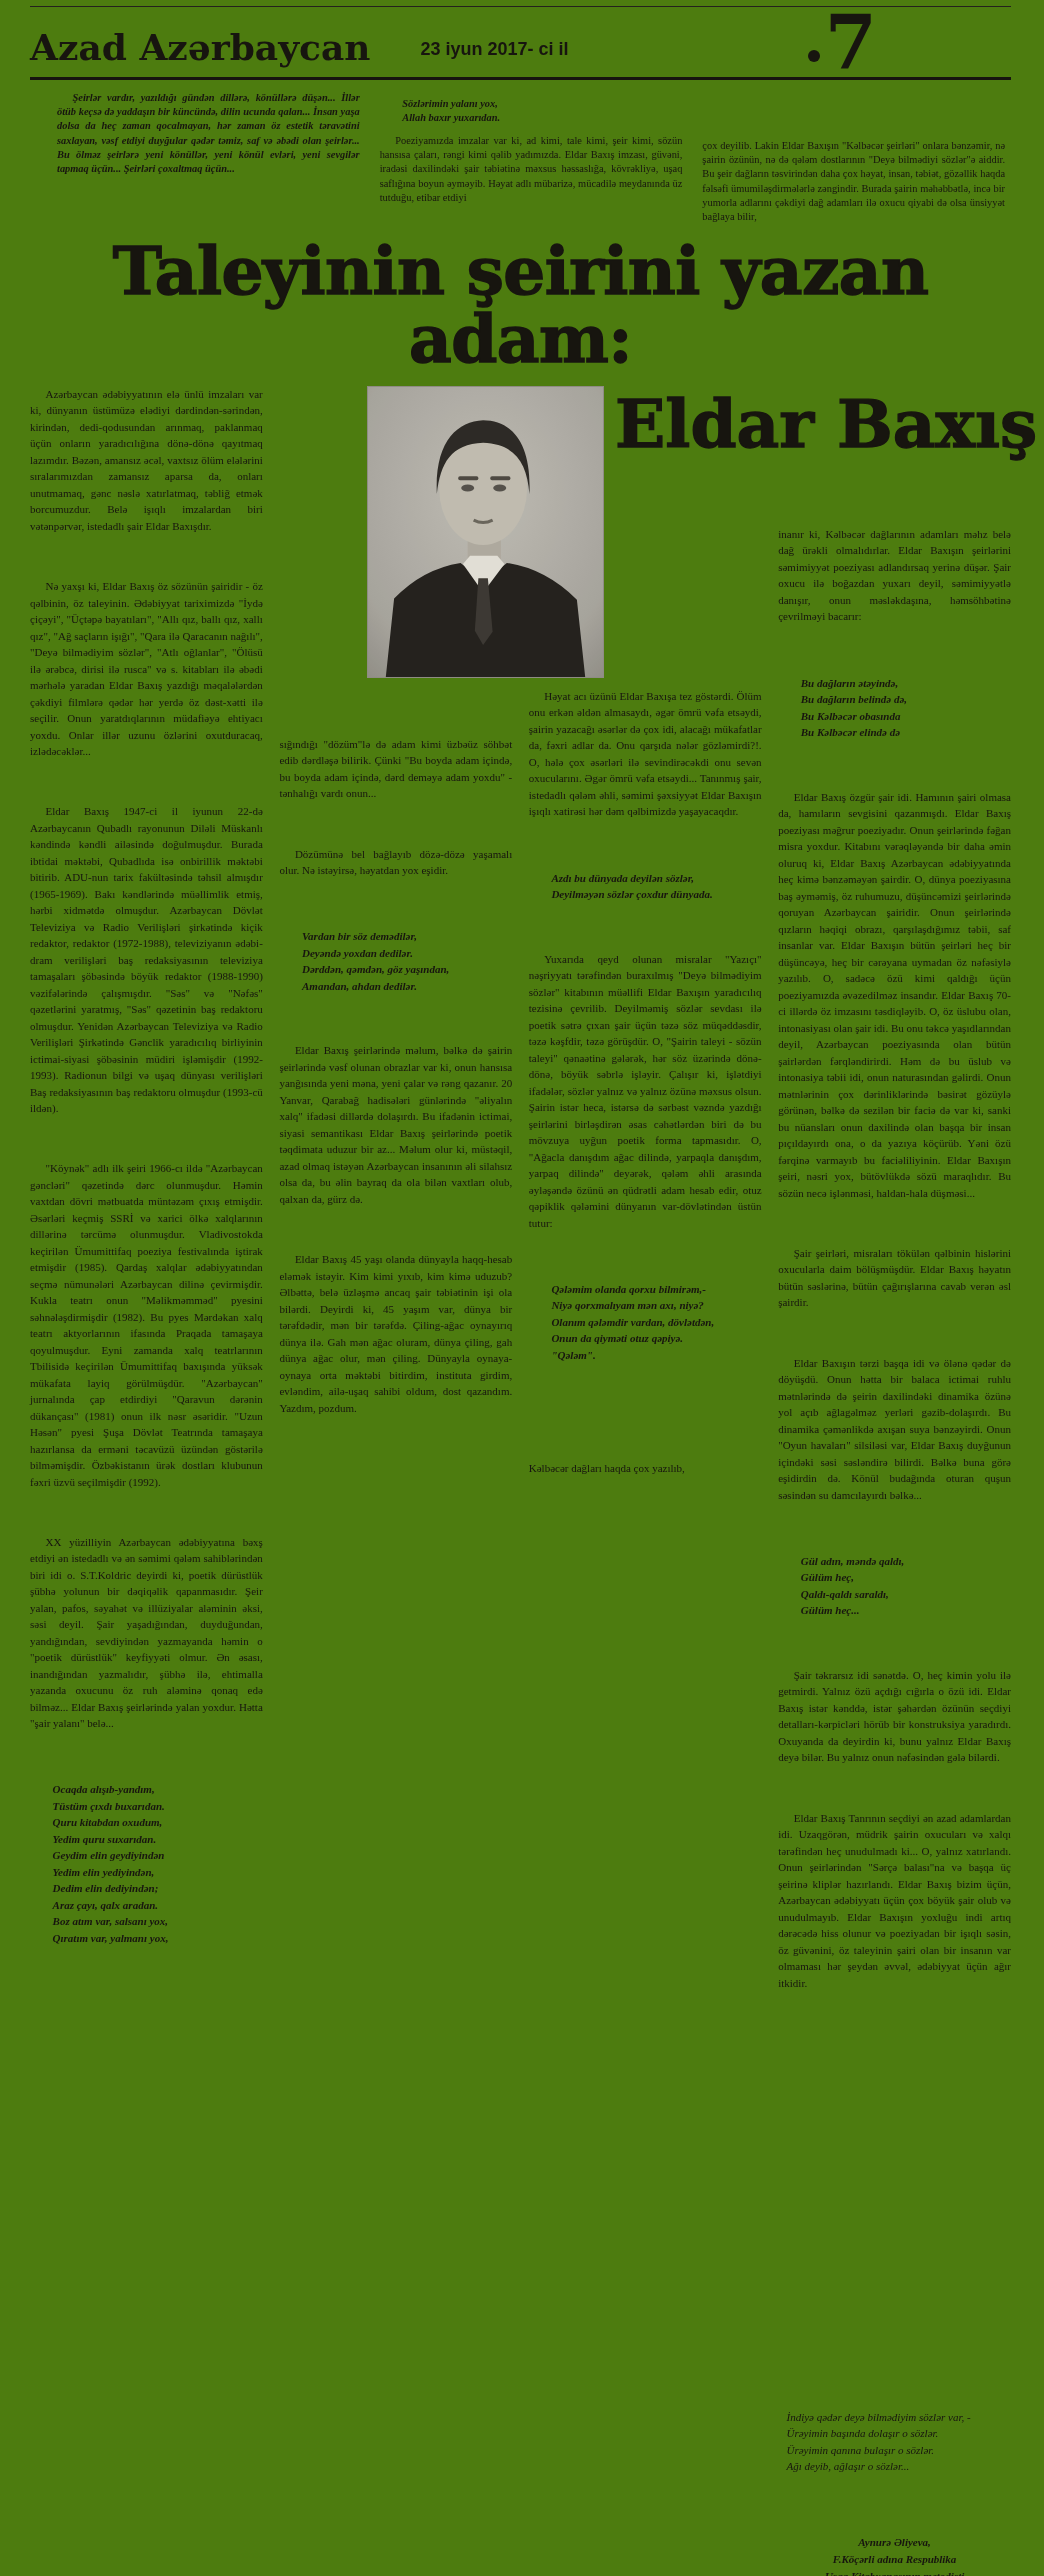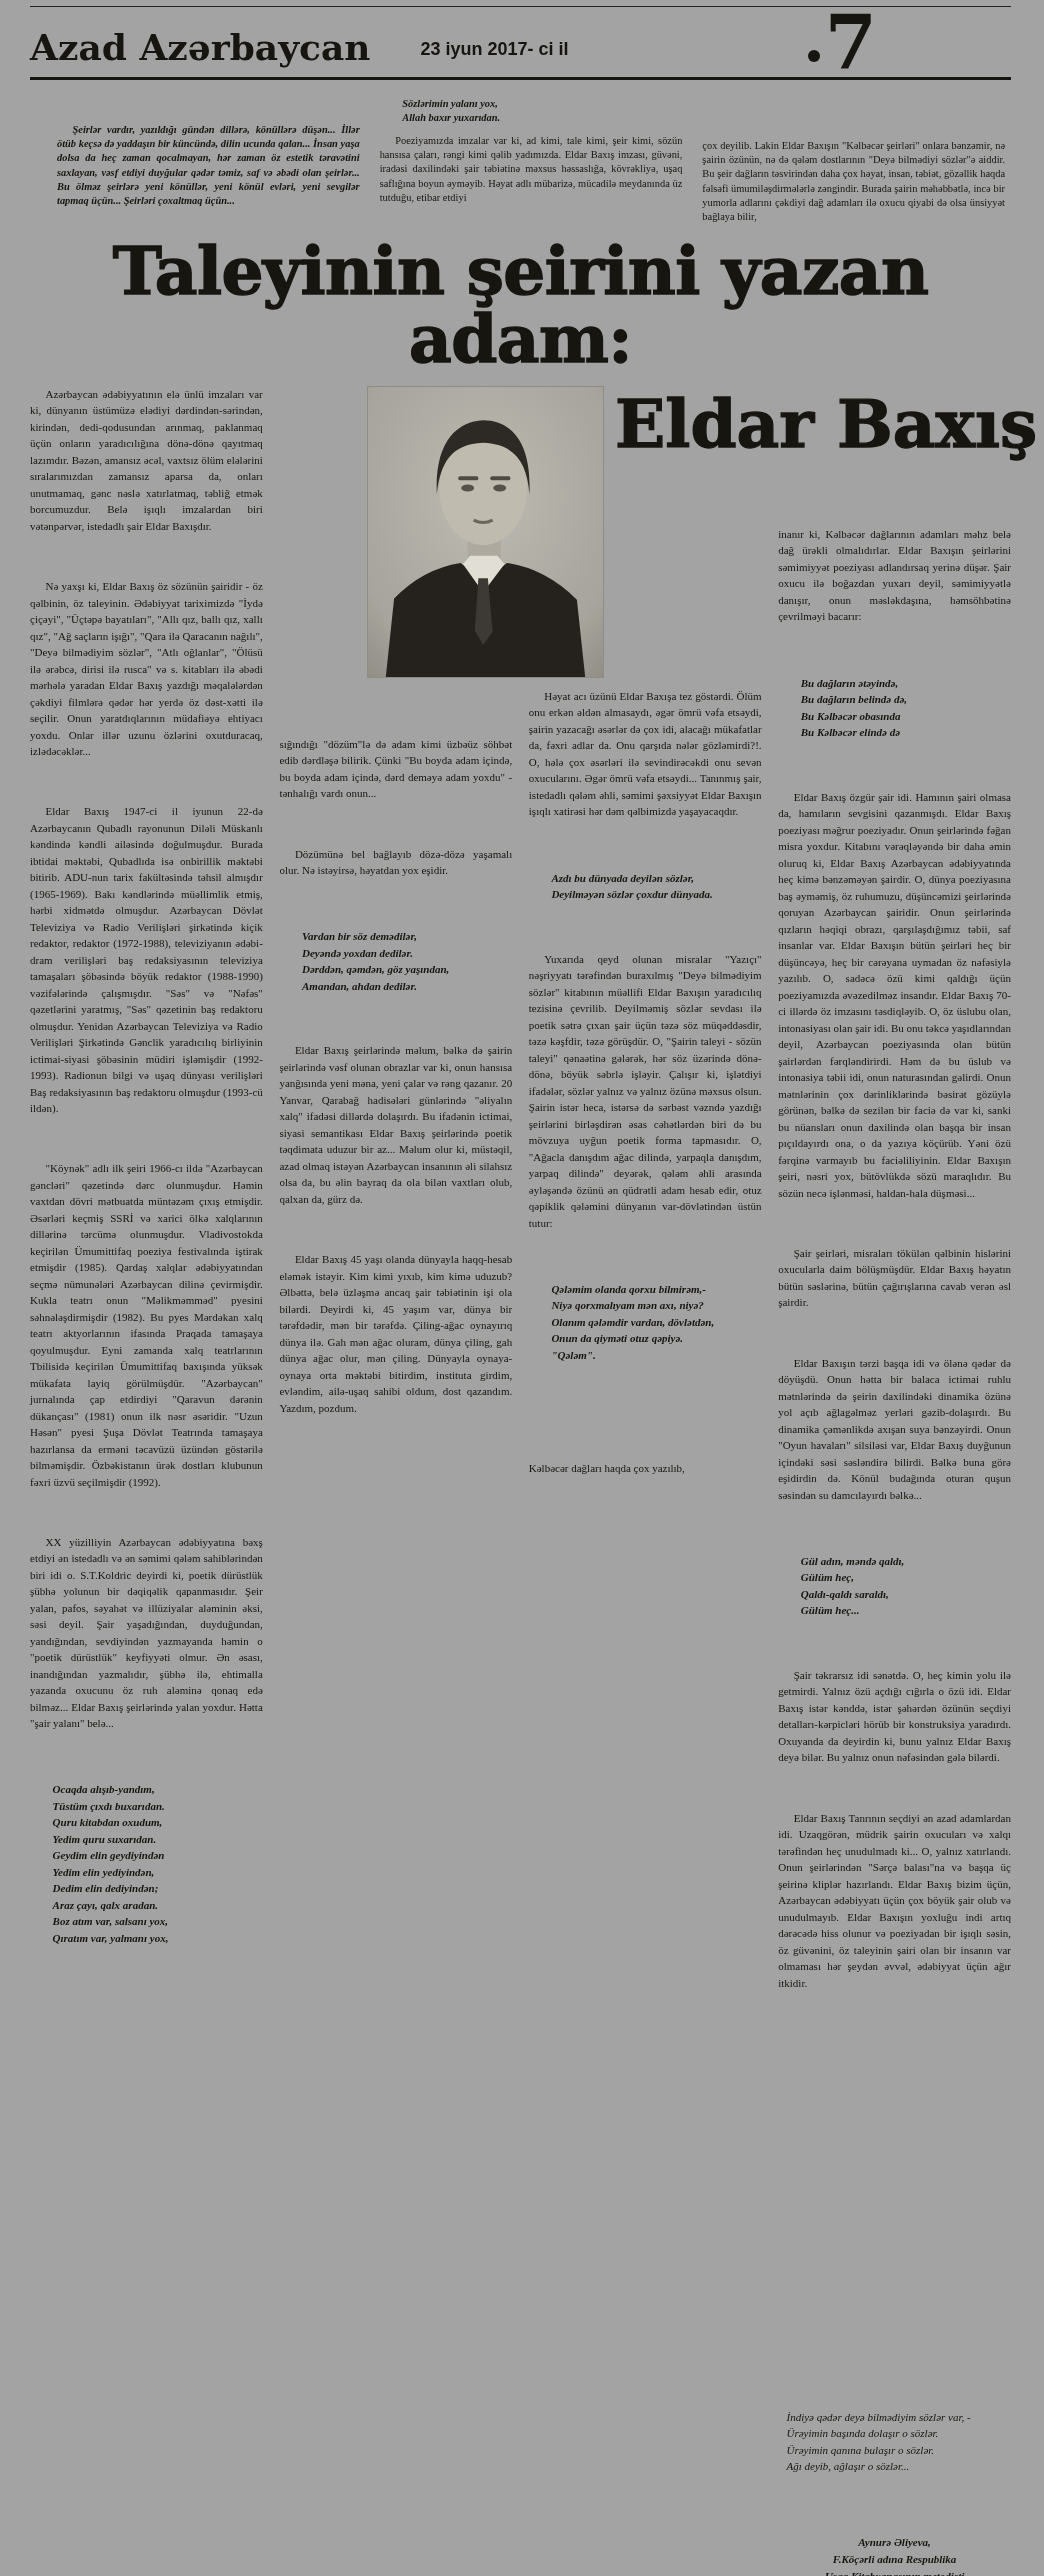--- a/index.html
+++ b/index.html
@@ -1,18 +1,18 @@
 <!DOCTYPE html>
 <html style="font-size:9.5px"><head>
 <meta charset="utf-8">
 <style>
   html,body{margin:0;padding:0;background:#cfccc5;}
   .page{
     width:1045px;height:2576px;margin:0 auto;position:relative;
-    background:#a3a3a3;color:#17150f;box-sizing:border-box;
+    background:#4d7c0f;color:#17150f;box-sizing:border-box;
     padding:6px 34px 14.3px 30px;overflow:hidden;
     font-family:"Liberation Serif",serif;
   }
   .topline{border-top:1.2px solid #24211c;}
   .masthead{display:flex;align-items:flex-end;padding:4.8px 0 3.6px;}
   .mast-title{
     font-family:"DejaVu Serif",serif;font-weight:bold;font-size:36px;
     line-height:1;letter-spacing:0;padding-bottom:8.3px;
   }
   .mast-date{font-family:Liberation Sans, sans-serif;font-weight:bold;font-size:18px;margin-left:50px;padding-bottom:13px;}
@@ -31,21 +31,21 @@
   }
 
   .bodywrap{position:relative;min-height:2199px;display:grid;grid-template-columns:repeat(4,1fr);column-gap:16.6px;}
   .bcol{display:flex;flex-direction:column;font-size:11px;line-height:1.5;text-align:justify;min-width:0;gap:40px;}
   #bcol2,#bcol3{padding-top:302px;}
   #bcol4{padding-top:92px;}
 
   .para{margin:0 0 3.6px;text-indent:15.5px;}
   .para.cont{text-indent:0;margin-top:48px;}
   .para.bold-para{font-weight:bold;}
-  .para.lead{font-weight:bold;font-style:italic;text-indent:15.5px;margin-top:32px;}
+  .para.lead{font-weight:bold;font-style:italic;text-indent:15.5px;}
   .poem{font-weight:bold;font-style:italic;padding-left:22.6px;margin:6px 0 8.3px;text-align:left;}
   .poem.poem-italic{font-weight:normal;padding-left:8.3px;margin:9.5px 0 6px;}
   .sig{font-weight:bold;font-style:italic;text-align:center;margin-top:13px;line-height:1.55;}
   #bcol4 > :nth-last-child(2){margin-top:auto;}
 
   .photo{
     position:absolute;left:338px;top:1.2px;width:235px;height:290px;
     outline:0.6px solid #8f8c84;background:#b9b6af;
   }
   .photo svg{display:block;width:100%;height:100%;}

